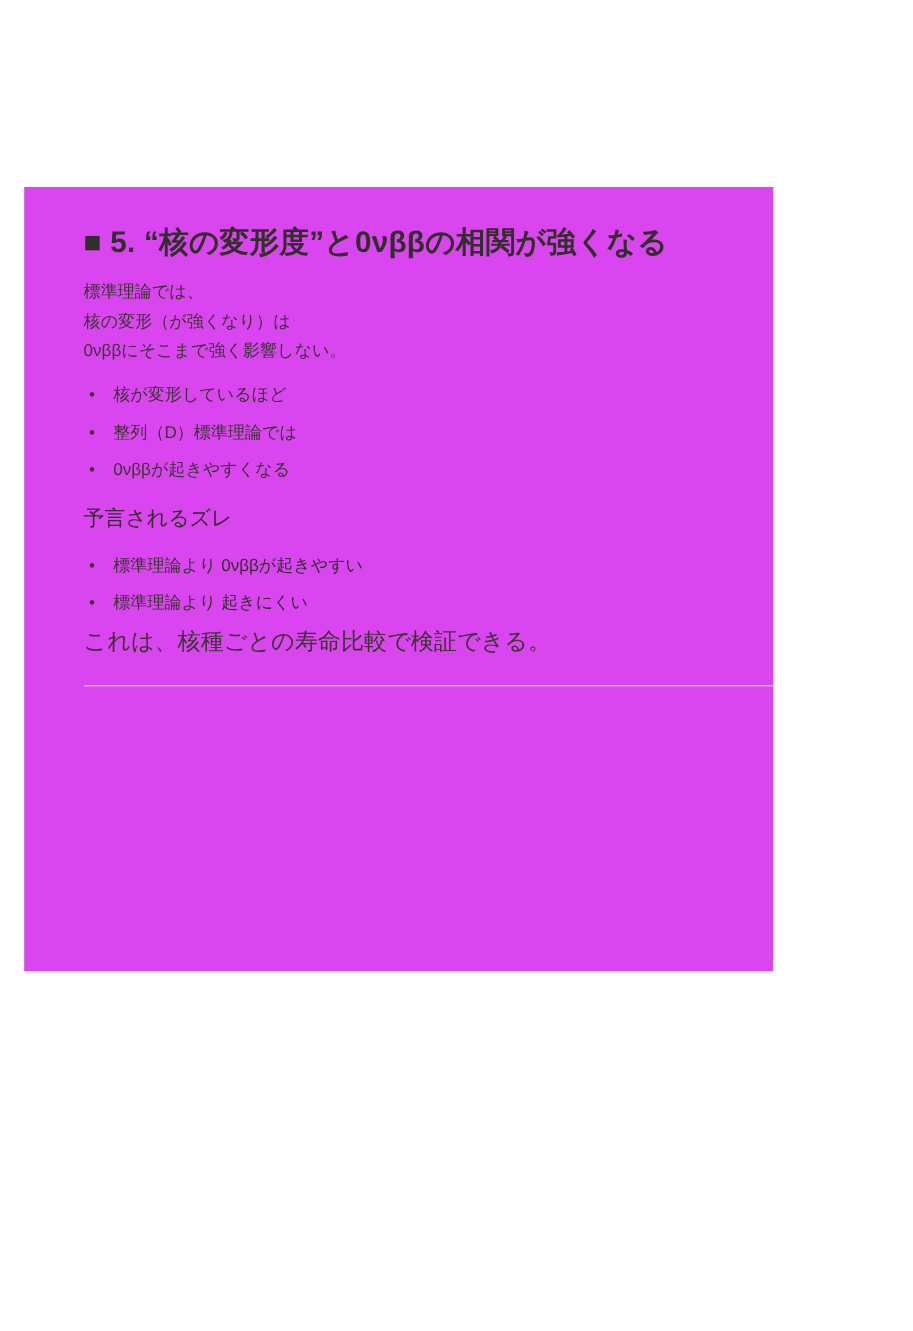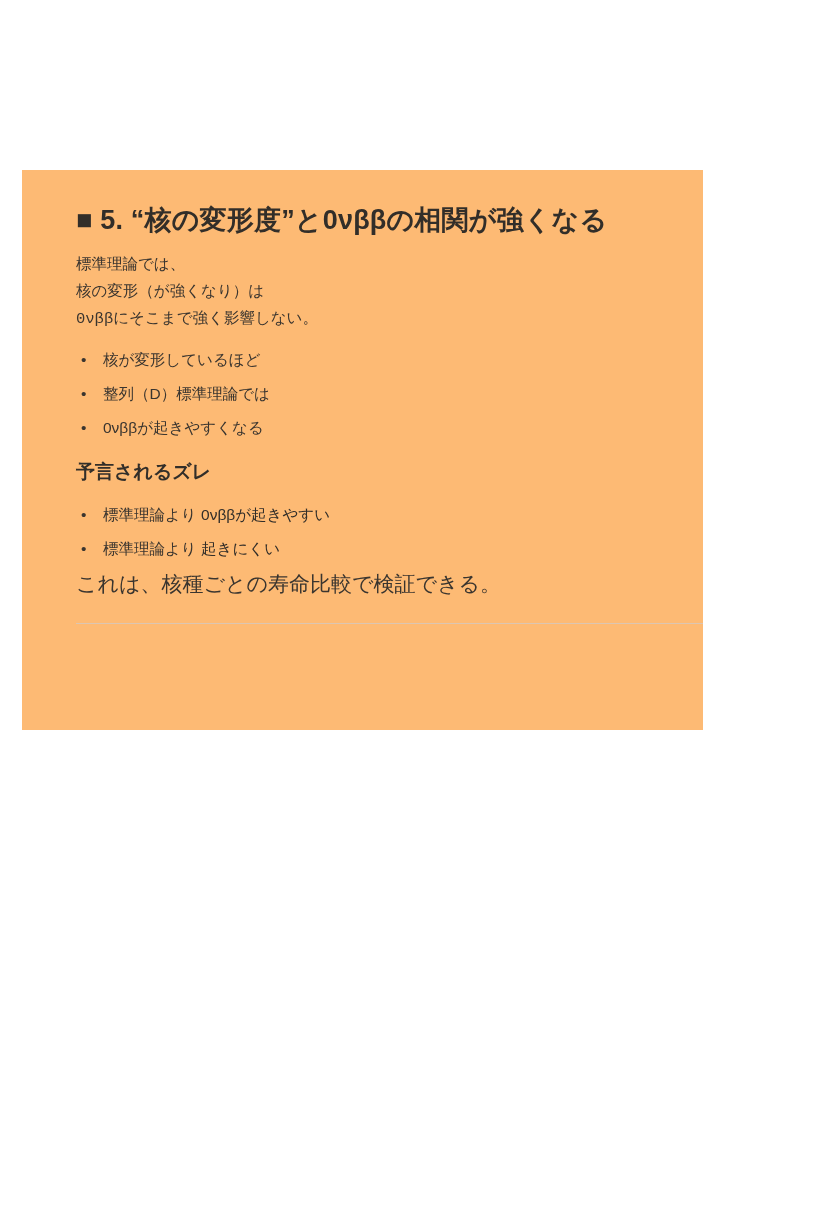--- a/index.html
+++ b/index.html
@@ -12,40 +12,39 @@
     background: #ffffff;
     position: relative;
     font-family: "Liberation Sans", "DejaVu Sans", sans-serif;
     -webkit-font-smoothing: antialiased;
   }
   .card {
     position: absolute;
     left: 22px;
     top: 170px;
     width: 681px;
-    height: 560px;
+    height: 713px;
     box-sizing: border-box;
-    background: #fdba74;
+    background: #d946ef;
     color: #3a352f;
     padding: 32px 54px 0 54px;
     overflow: hidden;
   }
   h2.section-heading {
     margin: 0 0 14px 0;
     font-size: 27px;
     line-height: 36px;
     font-weight: 700;
     color: #322e29;
     letter-spacing: 0.2px;
   }
   .para {
     margin: 0 0 9px 0;
     font-size: 15.5px;
     line-height: 27px;
-    font-family: Liberation Mono, monospace;
   }
   .para .pline { display: block; }
   .lead-para { margin: 0 0 0 0; }
   ul.bullet-list {
     list-style: none;
     margin: 13px 0 0 0;
     padding: 0;
   }
   ul.bullet-list li {
     position: relative;
@@ -58,21 +57,21 @@
   .bullet {
     position: absolute;
     left: 5px;
     top: 0;
     font-size: 15.5px;
   }
   h3.sub-heading {
     margin: 17px 0 17px 0;
     font-size: 19px;
     line-height: 27px;
-    font-weight: 700;
+    font-weight: 400;
     color: #322e29;
   }
   .closing {
     margin: 8px 0 0 0;
     font-size: 21px;
     line-height: 27px;
   }
   strong { font-weight: 400; color: #322e29; }
   hr.divider {
     border: none;

